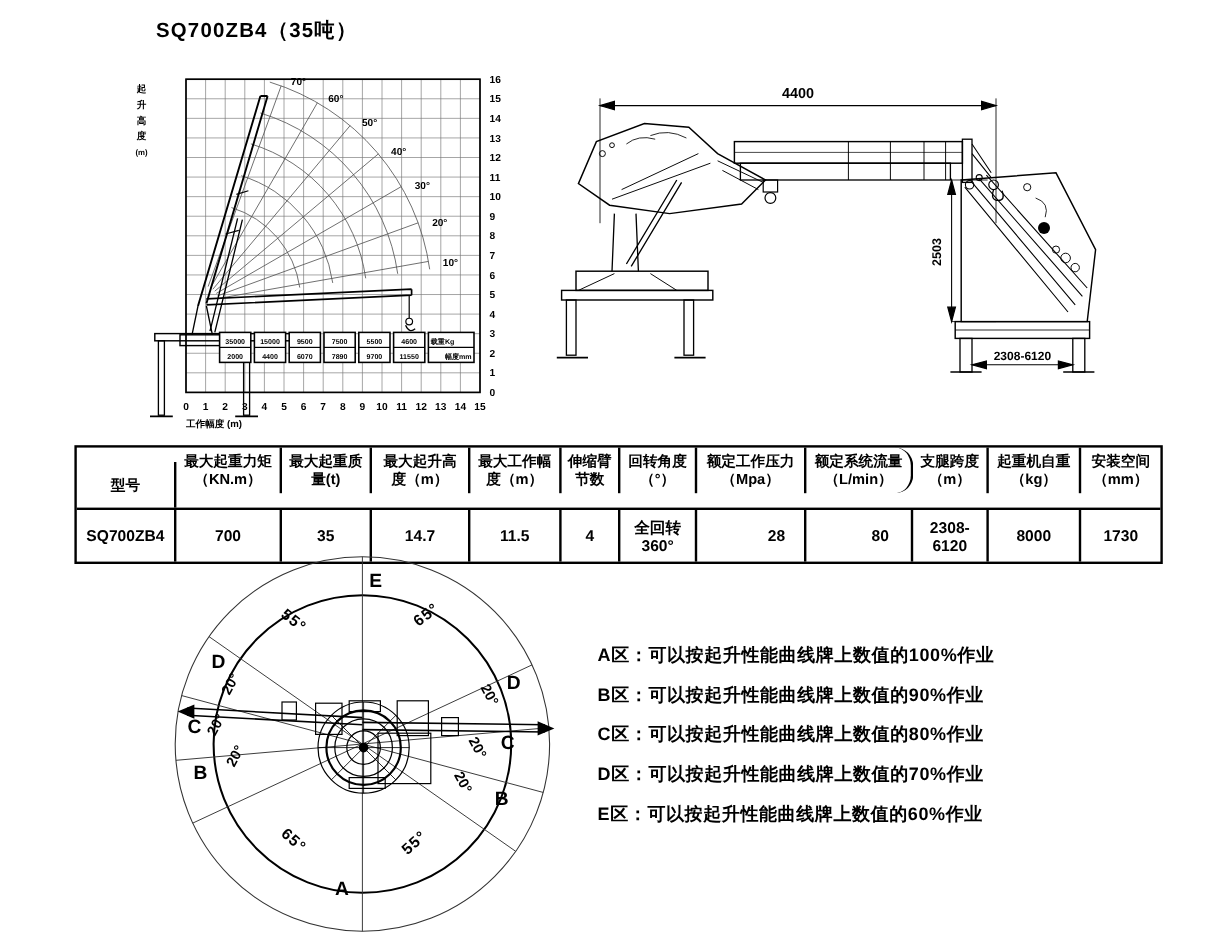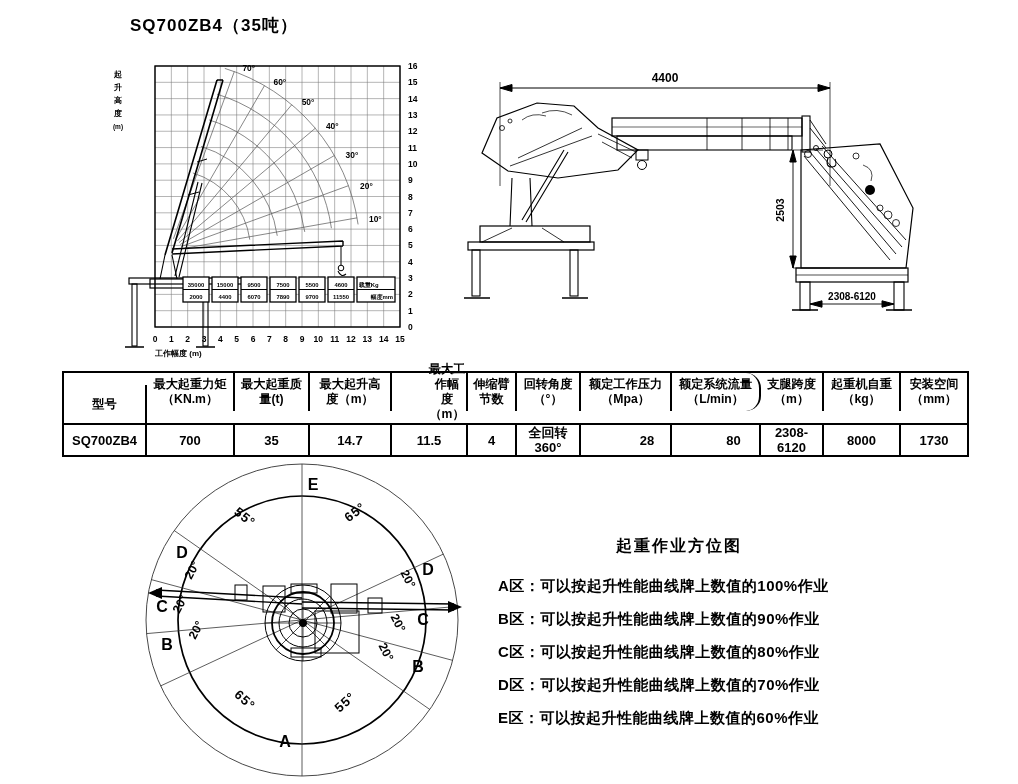--- a/index.html
+++ b/index.html
@@ -7,21 +7,21 @@
   #page-title{position:absolute;left:130px;top:14px;font-size:17px;font-weight:bold;letter-spacing:1px;}
   .abs{position:absolute;}
   svg{display:block;overflow:visible;}
   
   #spec-table{position:absolute;left:62px;top:371px;border:2px solid #000;display:flex;flex-direction:column;background:#fff;}
   .trow{display:flex;}
   .trow-head{border-bottom:2px solid #000;}
   .tcell{border-right:2px solid #000;display:flex;flex-direction:column;align-items:center;justify-content:center;text-align:center;box-sizing:border-box;}
   .tcell:last-child{border-right:none;}
   .tcell-head{height:38px;font-size:12.2px;font-weight:bold;line-height:15px;}
-  .tcell-data{height:30px;font-size:13px;font-weight:bold;line-height:15px;white-space:pre-line;}
+  .tcell-data{height:43px;font-size:13px;font-weight:bold;line-height:15px;white-space:pre-line;}
   
   .lbl{position:absolute;transform:translate(-50%,-50%);font-weight:bold;white-space:nowrap;}
   .zl{font-size:16px;}
   .al{font-size:13px;letter-spacing:1px;}
   .sl{font-size:12px;}
   
   #notes{position:absolute;left:498px;top:530px;width:420px;}
   #notes-title{font-size:16px;font-weight:bold;margin:6px 0 12px 118px;letter-spacing:2px;}
   .note-item{font-size:15px;font-weight:bold;line-height:33px;white-space:nowrap;letter-spacing:0.5px;}
 </style>
@@ -255,21 +255,21 @@
         <span>（KN.m）</span>
       </div>
       <div class="tcell tcell-head" style="width: 75px;">
         <span>最大起重质</span>
         <span>量(t)</span>
       </div>
       <div class="tcell tcell-head" style="width: 82px;">
         <span>最大起升高</span>
         <span>度（m）</span>
       </div>
-      <div class="tcell tcell-head" style="width: 76px; padding-left: 36px;">
+      <div class="tcell tcell-head" style="width: 76px;">
         <span>最大工作幅</span>
         <span>度（m）</span>
       </div>
       <div class="tcell tcell-head" style="width: 49px;">
         <span>伸缩臂</span>
         <span>节数</span>
       </div>
       <div class="tcell tcell-head" style="width: 64px;">
         <span>回转角度</span>
         <span>（°）</span>
@@ -362,21 +362,20 @@
     <div class="lbl al" style="left: 205px; top: 244px; transform: translate(-50%, -50%) rotate(-42deg);">55°</div>
     <div class="lbl sl" style="left: 52px; top: 112px; transform: translate(-50%, -50%) rotate(-62deg);">20°</div>
     <div class="lbl sl" style="left: 40px; top: 146px; transform: translate(-50%, -50%) rotate(-62deg);">20°</div>
     <div class="lbl sl" style="left: 56px; top: 172px; transform: translate(-50%, -50%) rotate(-62deg);">20°</div>
     <div class="lbl sl" style="left: 268px; top: 121px; transform: translate(-50%, -50%) rotate(62deg);">20°</div>
     <div class="lbl sl" style="left: 258px; top: 165px; transform: translate(-50%, -50%) rotate(62deg);">20°</div>
     <div class="lbl sl" style="left: 246px; top: 194px; transform: translate(-50%, -50%) rotate(62deg);">20°</div>
   </div>
 
 <div id="notes">
-  <div id="notes-title">起重作业方位图</div>
   <div id="notes-items">
       <div class="note-item">A区：可以按起升性能曲线牌上数值的100%作业</div>
       <div class="note-item">B区：可以按起升性能曲线牌上数值的90%作业</div>
       <div class="note-item">C区：可以按起升性能曲线牌上数值的80%作业</div>
       <div class="note-item">D区：可以按起升性能曲线牌上数值的70%作业</div>
       <div class="note-item">E区：可以按起升性能曲线牌上数值的60%作业</div>
     </div>
 </div>
 
 </body></html>

